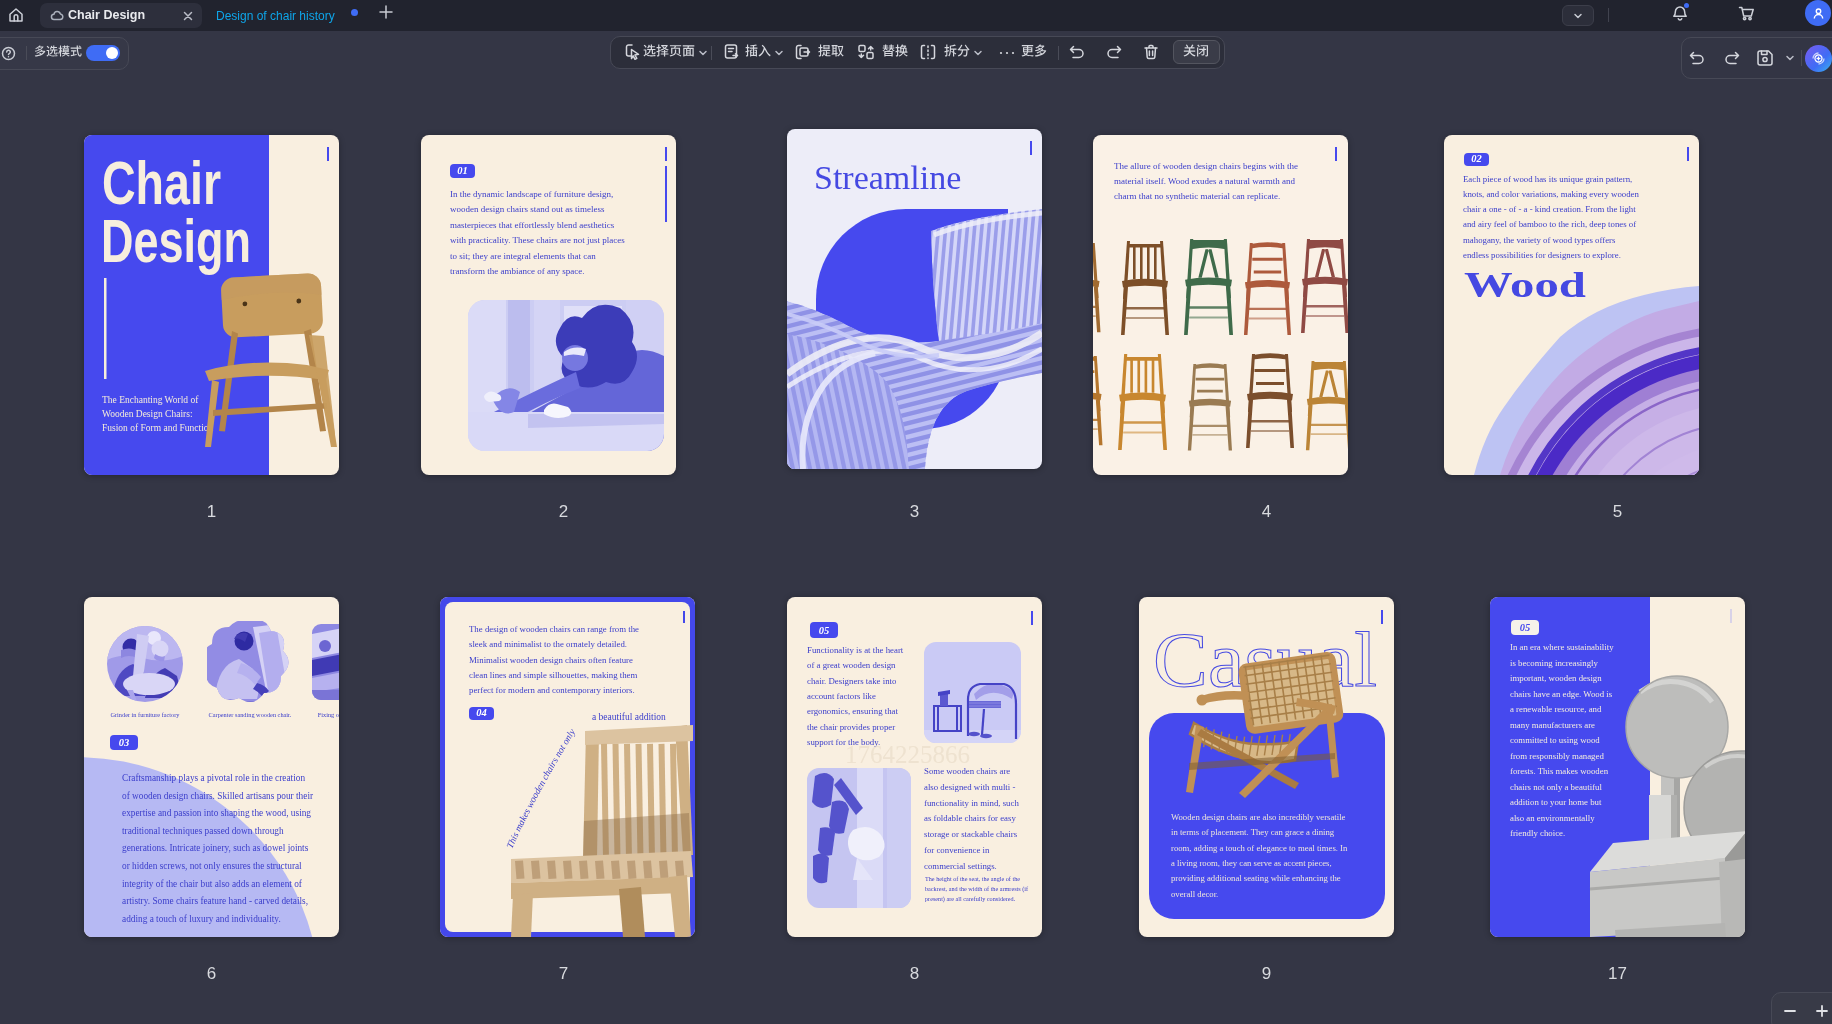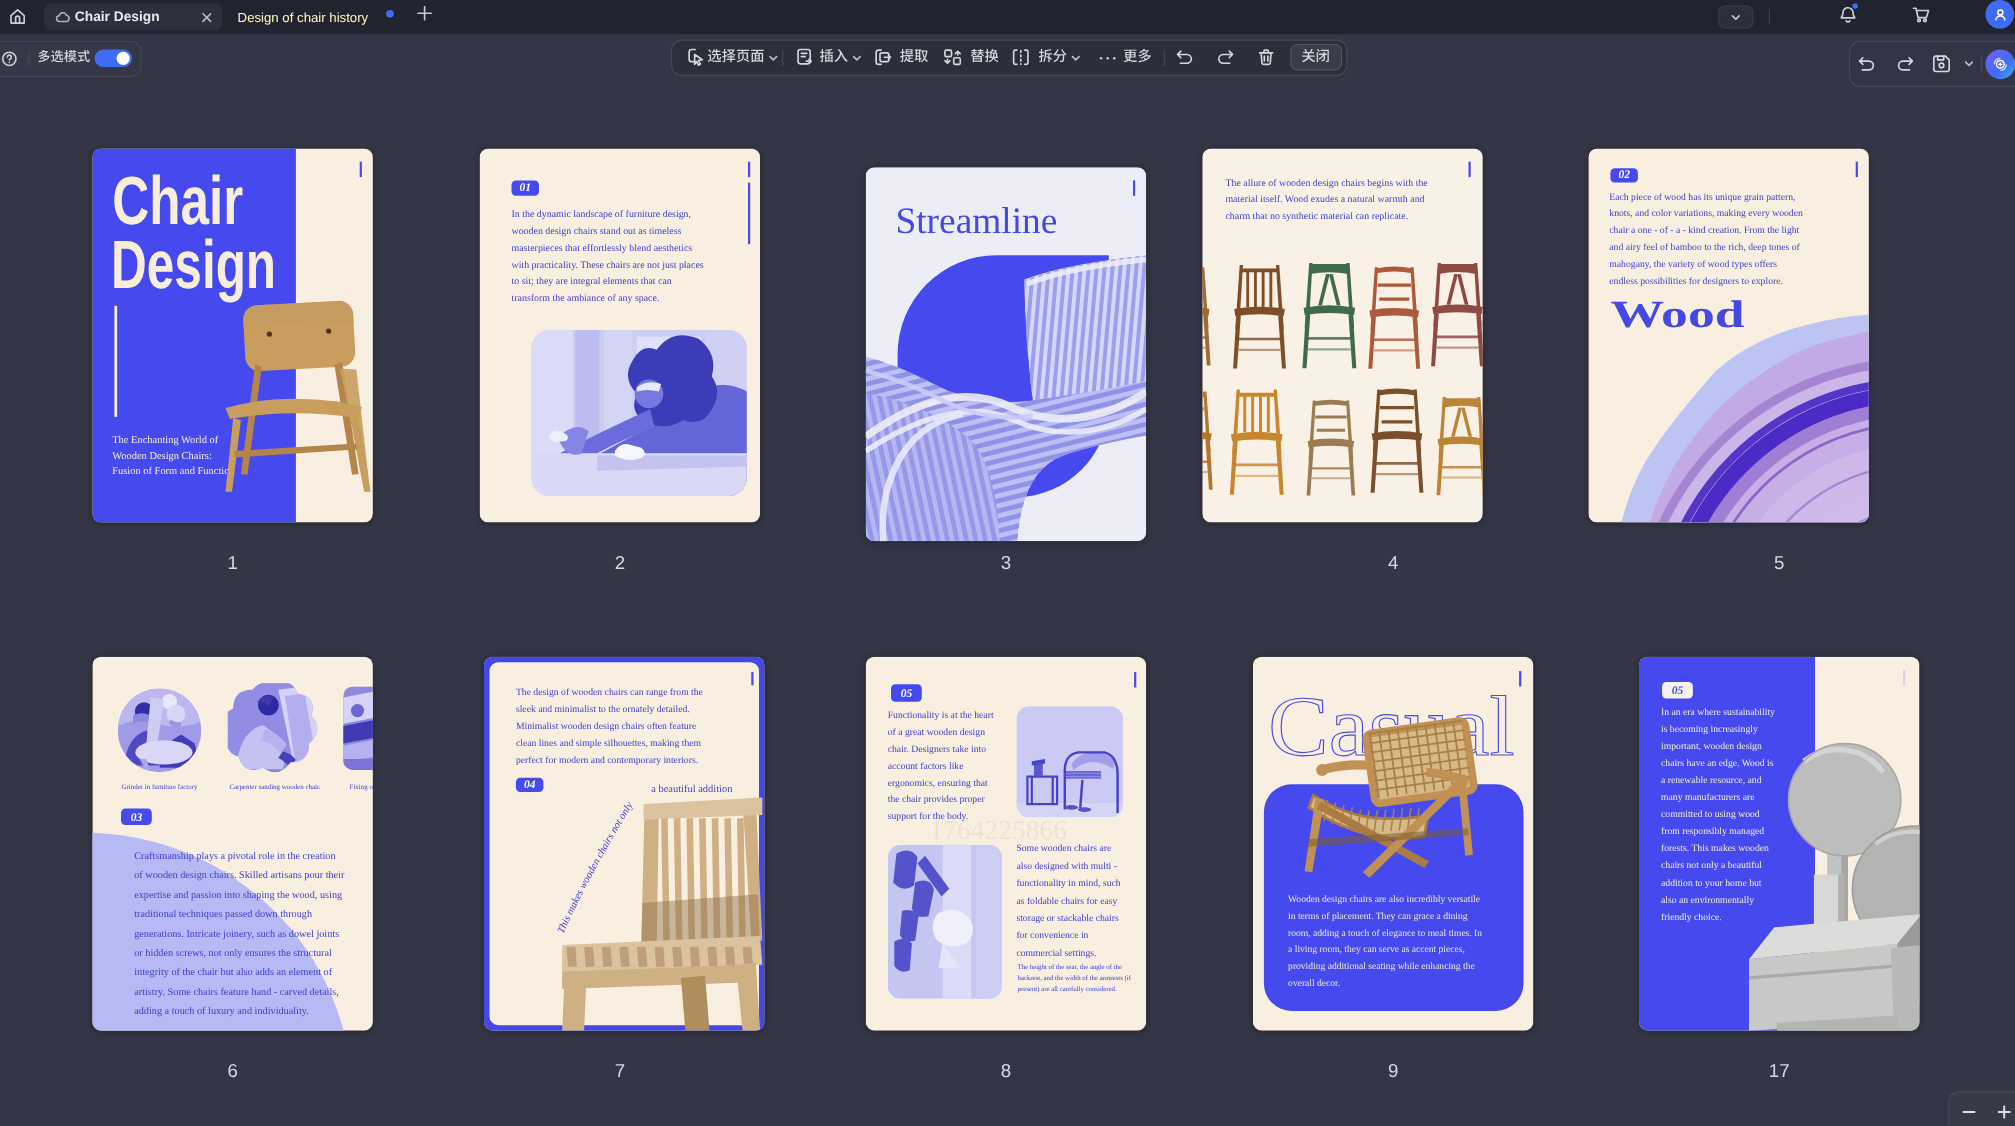--- a/index.html
+++ b/index.html
@@ -117,21 +117,21 @@
       <svg class="ic" width="14" height="14" viewBox="0 0 14 14" fill="none" stroke="currentColor" stroke-width="1.5" stroke-linecap="round" stroke-linejoin="round">
         <path d="M4.2 10.5 a2.6 2.6 0 0 1 -.3 -5.2 a3.3 3.3 0 0 1 6.4 -.4 a2.5 2.5 0 0 1 -.6 5.6 Z"></path>
       </svg>
     </div>
   <div class="abs" style="left:68px;top:8px;color:#e9eaee;font-size:12.5px;font-weight:bold">Chair Design</div>
   <div class="hbox" style="left:182px;top:10px;color:#b9bcc6">
       <svg class="ic" width="12" height="12" viewBox="0 0 12 12" fill="none" stroke="currentColor" stroke-width="1.5" stroke-linecap="round" stroke-linejoin="round">
         <path d="M2.5 2.5 L9.5 9.5 M9.5 2.5 L2.5 9.5"></path>
       </svg>
     </div>
-  <div class="abs" style="left:216px;top:9px;color:#fef9c3;font-size:12px">Design of chair history</div>
+  <div class="abs" style="left:216px;top:9px;color:#0ea5e9;font-size:12px">Design of chair history</div>
   <div class="abs" style="left:351px;top:9px;width:7px;height:7px;border-radius:50%;background:#3f6cf5"></div>
   <div class="hbox" style="left:378px;top:4px;color:#c7cad2">
       <svg class="ic" width="16" height="16" viewBox="0 0 16 16" fill="none" stroke="currentColor" stroke-width="1.5" stroke-linecap="round" stroke-linejoin="round">
         <path d="M8 2 V14 M2 8 H14"></path>
       </svg>
     </div>
   <div class="abs" style="left:1562px;top:5px;width:32px;height:21px;background:#2c2e3a;border:1px solid #3c3e4a;border-radius:6px"></div>
   <div class="hbox" style="left:1573px;top:11px;color:#c7cad2">
       <svg class="ic" width="10" height="10" viewBox="0 0 10 10" fill="none" stroke="currentColor" stroke-width="1.5" stroke-linecap="round" stroke-linejoin="round">
         <path d="M2 3.5 L5 6.5 L8 3.5"></path>
@@ -388,21 +388,21 @@
       <path d="M7 105 l-7 67 l6 0 l8 -65 z" fill="#c89d5e"></path>
       <path d="M113 103 l13 69 l6 0 l-11 -69 z" fill="#c89d5e"></path>
       <path d="M8 135 l114 -7 l0 5.5 l-114 7.5 z" fill="#b3854a"></path>
       <path d="M104 60 l15 1 l11 98 l-5 0.4 z" fill="#c89d5e" opacity="0.9"></path>
     </g>
         </g>
 <rect x="243" y="12" width="2" height="14" fill="#4649ee"></rect>
 </g>
     </svg></div>
 <div class="pnum" style="left:84px;top:502px">1</div>
-<div class="page" style="left:436px;top:135px"><svg width="255" height="340" viewBox="0 0 255 340">
+<div class="page" style="left:421px;top:135px"><svg width="255" height="340" viewBox="0 0 255 340">
       <defs>
         <clipPath id="pc2">
           <rect width="255" height="340" rx="8"></rect>
         </clipPath>
       </defs>
       <g clip-path="url(#pc2)">
         <rect width="255" height="340" fill="#f9efe0"></rect>
 <rect x="29" y="29" width="25" height="14" rx="4" fill="#4649ee"></rect>
         <text x="41.5" y="39" font-family="Liberation Serif, serif" font-size="10.5" font-style="italic" font-weight="bold" fill="#fff" text-anchor="middle">01</text>
 <text x="29" y="62.0" font-family="Liberation Serif, serif" font-size="9" fill="#3b3ecb" text-anchor="start" font-weight="normal">In the dynamic landscape of furniture design,</text>
@@ -435,21 +435,21 @@
     <path d="M24 98 q16 -16 28 -6 l-6 20 q-14 6 -22 -14" fill="#8486e6"></path>
               <path d="M16 96 q4 -6 10 -4 l6 3 q3 4 -1 6 l-10 1 q-5 -2 -5 -6 z" fill="#efeffb"></path>
     </g>
           </g>
         </g>
 <rect x="244" y="12" width="2" height="14" fill="#4649ee"></rect>
         <rect x="244" y="31" width="2" height="56" fill="#4649ee"></rect>
 </g>
     </svg></div>
 <div class="pnum" style="left:436px;top:502px">2</div>
-<div class="page" style="left:787px;top:152px"><svg width="255" height="340" viewBox="0 0 255 340">
+<div class="page" style="left:787px;top:129px"><svg width="255" height="340" viewBox="0 0 255 340">
       <defs>
         <clipPath id="pc3">
           <rect width="255" height="340" rx="8"></rect>
         </clipPath>
       </defs>
       <g clip-path="url(#pc3)">
         <rect width="255" height="340" fill="#ededf8"></rect>
 <text x="27" y="60" font-family="Liberation Serif, serif" font-size="34" fill="#4549e2">Streamline</text>
 <path d="M 29 170 A 90 90 0 0 1 119 80 L 221 80 L 221 215 A 85 85 0 0 1 136 300 L 29 300 Z" fill="#4649ee"></path>
 <clipPath id="r1">

